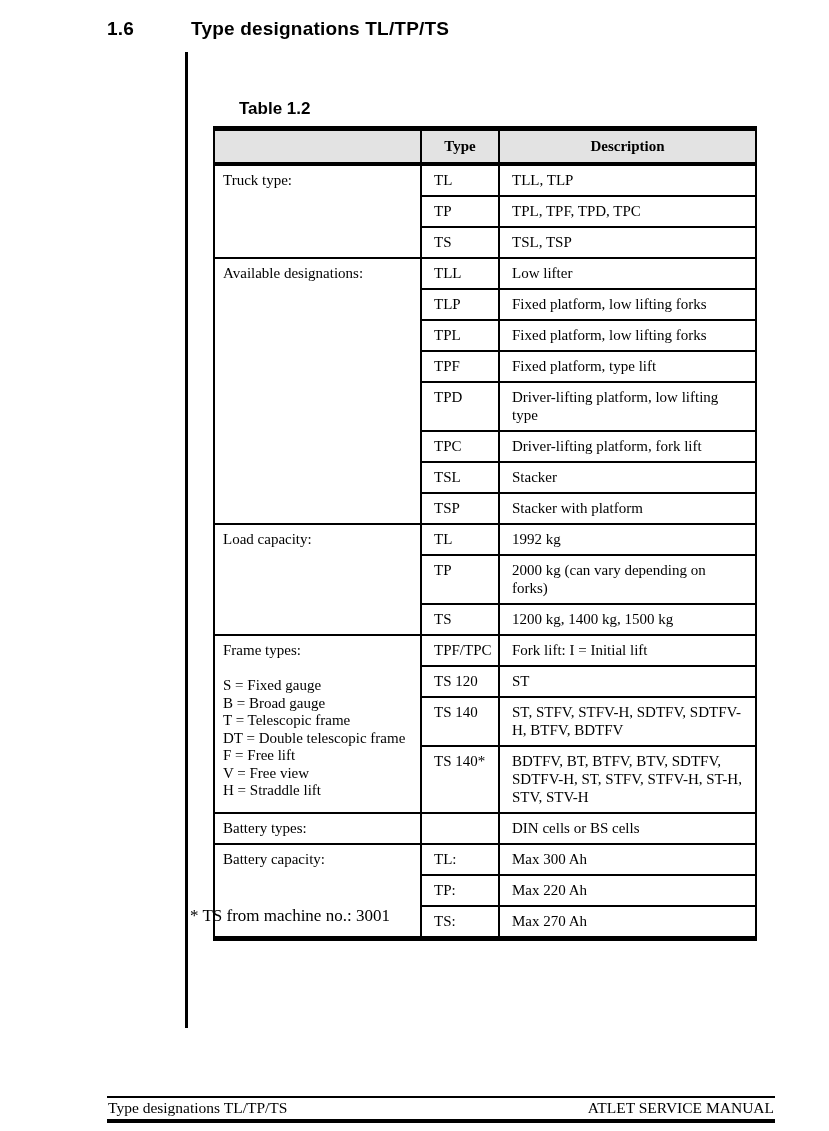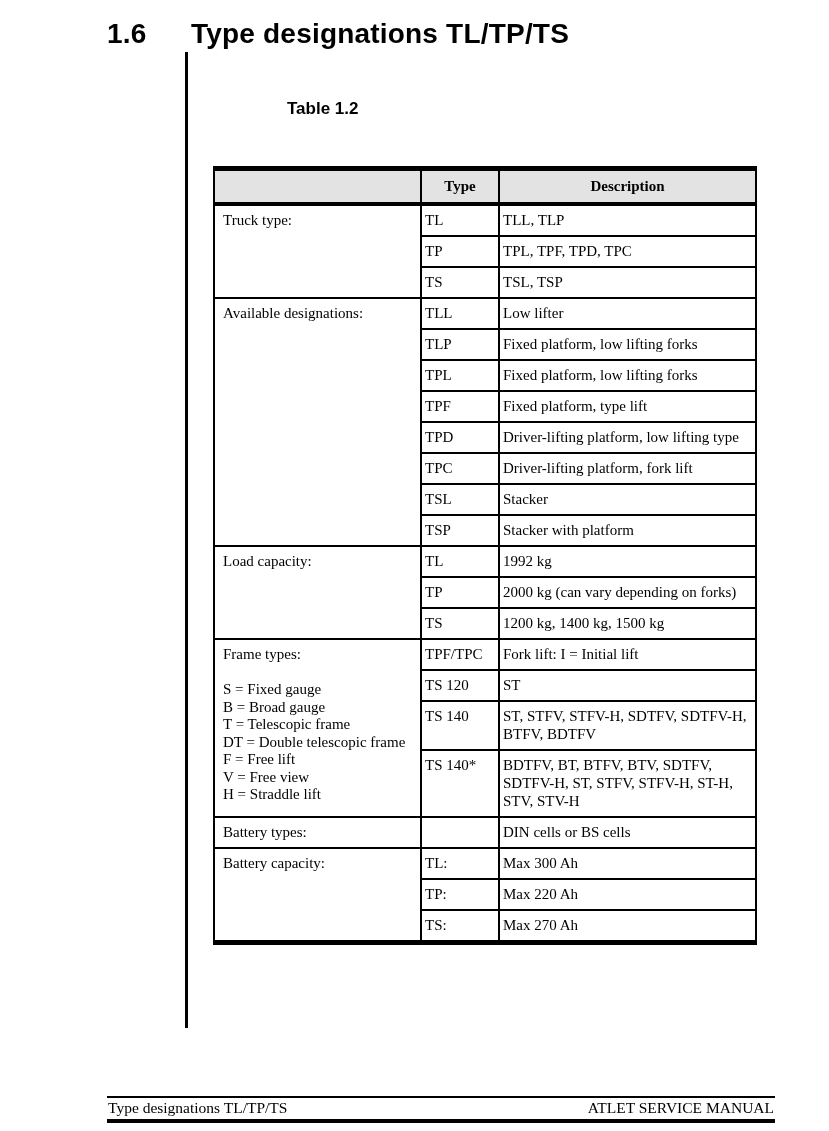--- a/index.html
+++ b/index.html
@@ -16,21 +16,21 @@
   }
 
   
   .heading {
     position: absolute;
     left: 107px;
     top: 18px;
     display: flex;
     font-family: "Liberation Sans", sans-serif;
     font-weight: bold;
-    font-size: 28px;
+    font-size: 19px;
     letter-spacing: 0.2px;
   }
   .hnum { width: 84px; }
 
   
   .vline {
     position: absolute;
     left: 185px;
     top: 52px;
     width: 3px;
@@ -39,37 +39,35 @@
   }
 
   
   .caption {
     position: absolute;
     left: 239px;
     top: 99px;
     font-family: "Liberation Sans", sans-serif;
     font-weight: bold;
     font-size: 17px;
-    margin-left: 48px;
   }
 
   
   table.type-table {
     position: absolute;
     left: 213px;
     top: 126px;
     width: 542px;
     border-collapse: collapse;
     table-layout: fixed;
     border-top: 5px solid var(--line);
     border-bottom: 5px solid var(--line);
     border-left: 2px solid var(--line);
     border-right: 2px solid var(--line);
     font-size: 15px;
-    margin-top: 40px;
   }
   col.c1 { width: 207px; }
   col.c2 { width: 78px; }
   col.c3 { width: 257px; }
 
   th {
     background: var(--header-bg);
     border-bottom: 4px solid var(--line);
     font-weight: bold;
     text-align: center;
@@ -78,21 +76,21 @@
     line-height: 18px;
   }
   th.c2h, td.type-cell {
     border-left: 2px solid var(--line);
     border-right: 2px solid var(--line);
   }
 
   td {
     border-top: 2px solid var(--line);
     vertical-align: top;
-    padding: 5px 3px 6px;
+    padding: 5px 12px 6px;
     line-height: 18px;
   }
   td.label-cell { padding-left: 8px; }
 
   .group-label { line-height: 18px; }
   .legend { margin-top: 18px; }
   .legend div { line-height: 17.5px; }
 
   
   .footnote {
@@ -270,20 +268,21 @@
           <td class="type-cell">TP:</td>
           <td class="desc-cell">Max 220 Ah</td>
         </tr>
         <tr>
           <td class="type-cell">TS:</td>
           <td class="desc-cell">Max 270 Ah</td>
         </tr>
       </tbody>
   </table>
 
+  <div class="footnote">* TS from machine no.: 3001</div>
 
   <div class="footer-rule-top"></div>
   <div class="footer-text">
     <span>Type designations TL/TP/TS</span>
     <span>ATLET SERVICE MANUAL</span>
   </div>
   <div class="footer-rule-bottom"></div>
 
 </div>
 

